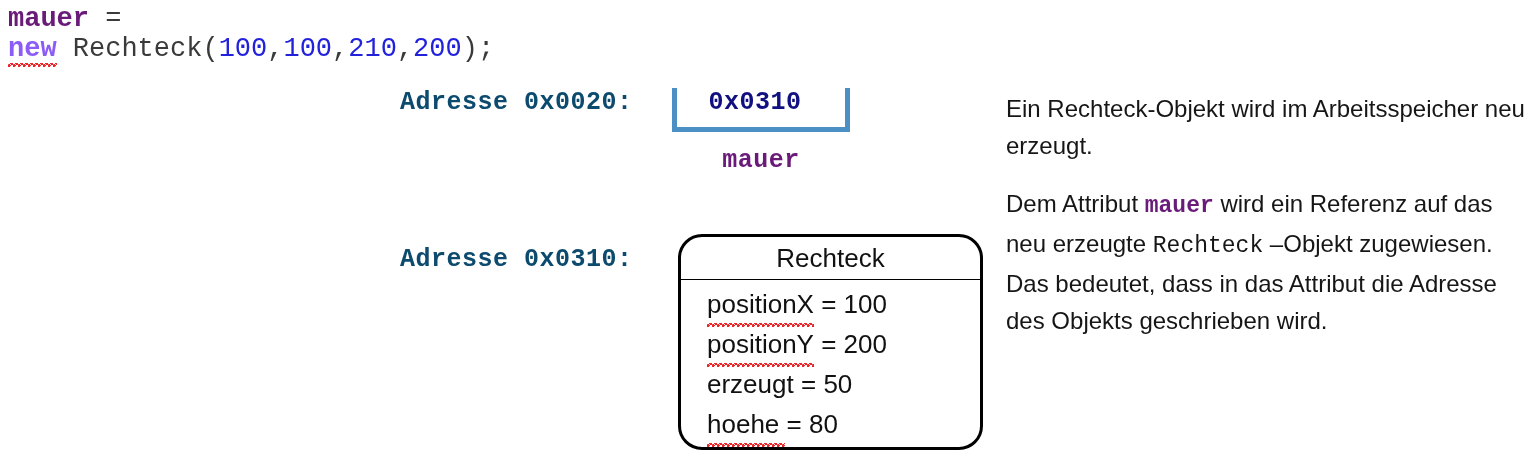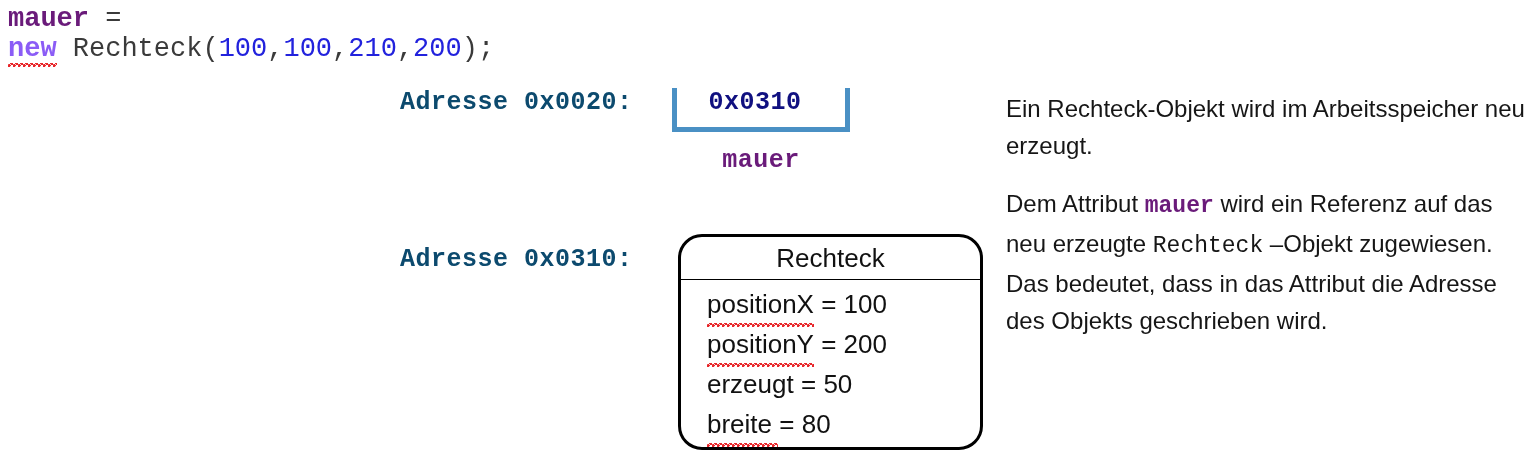--- a/index.html
+++ b/index.html
@@ -191,21 +191,21 @@
     <div class="field-row">
       <span class="squiggle">positionX</span><span> = </span><span>100</span>
     </div>
     <div class="field-row">
       <span class="squiggle">positionY</span><span> = </span><span>200</span>
     </div>
     <div class="field-row">
       <span>erzeugt</span><span> = </span><span>50</span>
     </div>
     <div class="field-row">
-      <span class="squiggle wide">breite</span><span> = </span><span>80</span>
+      <span class="squiggle wide">hoehe</span><span> = </span><span>80</span>
     </div>
   </div>
 </div>
 
 <div class="note" id="note-1">Ein Rechteck-Objekt wird im Arbeitsspeicher neu erzeugt.</div>
 
 <div class="note" id="note-2">
   <span>Dem Attribut </span><span class="mono-inline accent">mauer</span><span> wird ein Referenz auf das neu erzeugte </span><span class="mono-inline">Rechteck</span><span> –Objekt zugewiesen. Das bedeutet, dass in das Attribut die Adresse des Objekts geschrieben wird.</span>
 </div>
 

